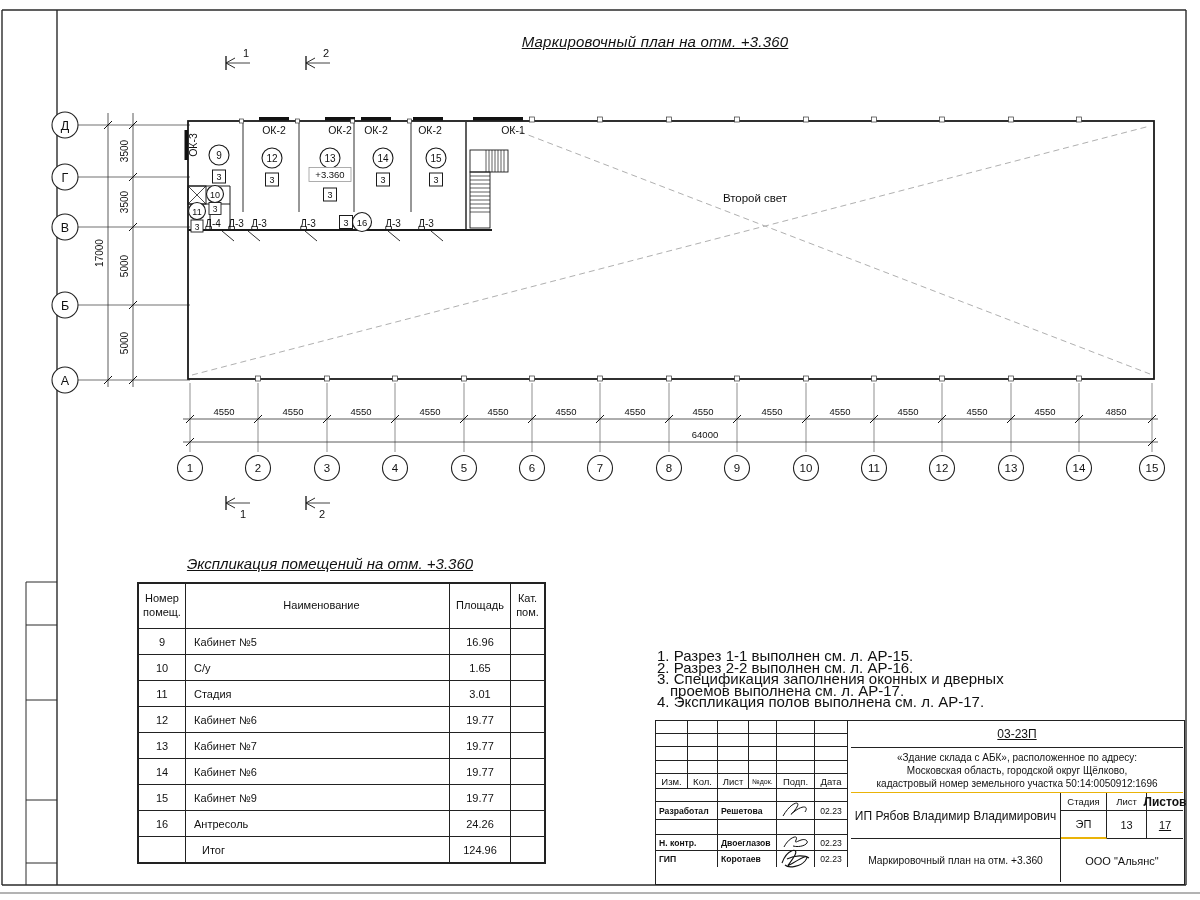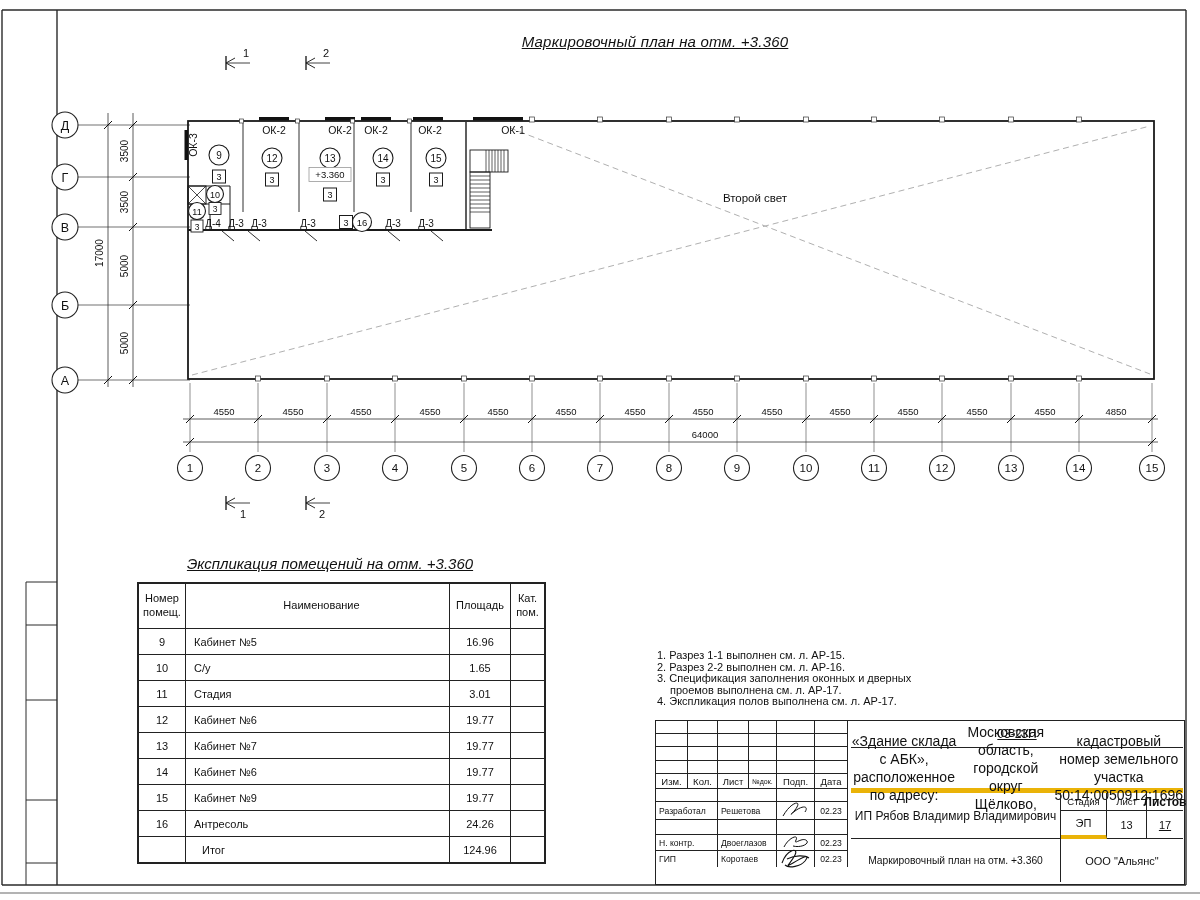--- a/index.html
+++ b/index.html
@@ -17,32 +17,32 @@
   table.expl td,table.expl th{border:1px solid #222;padding:0;overflow:hidden;
              font-weight:normal;vertical-align:middle;}
   table.expl{border:2px solid #222;}
   table.expl th{height:44px;text-align:center;font-size:11px;line-height:1.25;}
   table.expl td{height:25px;}
   .c-num{width:46px;text-align:center;}
   .c-name{width:247px;text-align:left;padding-left:8px !important;}
   .c-area{width:60px;text-align:center;margin-top:16px;}
   .c-cat{width:33px;text-align:center;}
   .itog{padding-left:16px !important;}
-  .notes{left:657px;top:650px;font-size:11px;line-height:11.6px;white-space:nowrap;}
+  .notes{left:657px;top:650px;font-size:15px;line-height:11.6px;white-space:nowrap;}
   .notes .indent{padding-left:13px;}
   
   .tblock{left:655px;top:720px;width:530px;height:165px;border:1.6px solid #222;
           box-sizing:border-box;font-size:10px;}
   .tb-left{position:absolute;left:0;top:0;width:195px;height:100%;display:grid;
            grid-template-columns:32px 30px 31px 28px 38px 33px;
            grid-template-rows:13px 13px 14px 13px 15px 13px 18px 15px 16px 16px auto;}
   .tb-left>div{border-right:1px solid #222;border-bottom:1px solid #222;
            display:flex;align-items:center;justify-content:center;overflow:visible;
            font-size:9.5px;position:relative;}
-  .tb-left>div.sp2{grid-column:span 2;}
+  .tb-left>div.sp2{grid-column:span 2;font-weight:bold;}
   .tb-left>div.lft{justify-content:flex-start;padding-left:3px;font-size:8.6px;}
   .tb-left>div.small{font-size:7px;}
   .tb-left>div.nob{border-bottom:none;}
   .tbr{position:absolute;box-sizing:border-box;display:flex;align-items:center;
        justify-content:center;text-align:center;}
   .sigsvg{position:absolute;left:2px;top:-8px;overflow:visible;}
 </style>
 </head>
 <body>
 
@@ -488,29 +488,29 @@
     <div class="sp2 lft nob">Коротаев</div>
     <div class="nob">
       <svg class="sigsvg" width="36" height="34">
         <path d="M3,20 C8,6 20,4 16,12 C12,20 4,26 14,20 C24,14 32,10 26,18 C22,23 10,26 6,22 M8,16 C16,12 26,12 30,15" stroke="#111" stroke-width="1.1" fill="none"></path>
       </svg>
     </div>
     <div class="nob" style="font-size:8.6px">02.23</div>
   </div>
 
   <div class="tbr" style="left:195px;top:0;width:332px;height:27px;border-bottom:1px solid #222;font-size:12px;text-decoration:underline;">03-23П</div>
-  <div class="tbr" style="left:195px;top:27px;width:332px;height:45px;border-bottom:5px solid #eab308;font-size:14px;line-height:1.3;flex-direction:row;">
+  <div class="tbr" style="left:195px;top:27px;width:332px;height:45px;border-bottom:1px solid #eab308;font-size:10px;line-height:1.3;flex-direction:column;">
     <div>«Здание склада с АБК», расположенное по адресу:</div>
     <div>Московская область, городской округ Щёлково,</div>
     <div>кадастровый номер земельного участка 50:14:0050912:1696</div>
   </div>
   <div class="tbr" style="left:195px;top:72px;width:210px;height:46px;border-right:1px solid #222;border-bottom:1px solid #222;font-size:12px;">ИП Рябов Владимир Владимирович</div>
   <div class="tbr" style="left:195px;top:118px;width:210px;height:43px;border-right:1px solid #222;font-size:10.3px;">Маркировочный план на отм. +3.360</div>
   <div class="tbr" style="left:405px;top:72px;width:46px;height:18px;border-right:1px solid #222;border-bottom:1px solid #222;font-size:9.5px;">Стадия</div>
   <div class="tbr" style="left:451px;top:72px;width:40px;height:18px;border-right:1px solid #222;border-bottom:1px solid #222;font-size:9.5px;">Лист</div>
   <div class="tbr" style="left:491px;top:72px;width:36px;height:18px;border-bottom:1px solid #222;font-size:12px;font-weight:bold;">Листов</div>
-  <div class="tbr" style="left:405px;top:90px;width:46px;height:28px;border-right:1px solid #222;border-bottom:4px solid #eab308;font-size:11px;text-align:center;">ЭП</div>
+  <div class="tbr" style="left:405px;top:90px;width:46px;height:28px;border-right:1px solid #222;border-bottom:2px solid #eab308;font-size:11px;text-align:center;">ЭП</div>
   <div class="tbr" style="left:451px;top:90px;width:40px;height:28px;border-right:1px solid #222;border-bottom:1px solid #222;font-size:11px;">13</div>
   <div class="tbr" style="left:491px;top:90px;width:36px;height:28px;border-bottom:1px solid #222;font-size:11px;text-decoration:underline;">17</div>
   <div class="tbr" style="left:405px;top:118px;width:122px;height:43px;font-size:11px;">ООО "Альянс"</div>
 </div>
 
 </div>
 
 </body></html>

